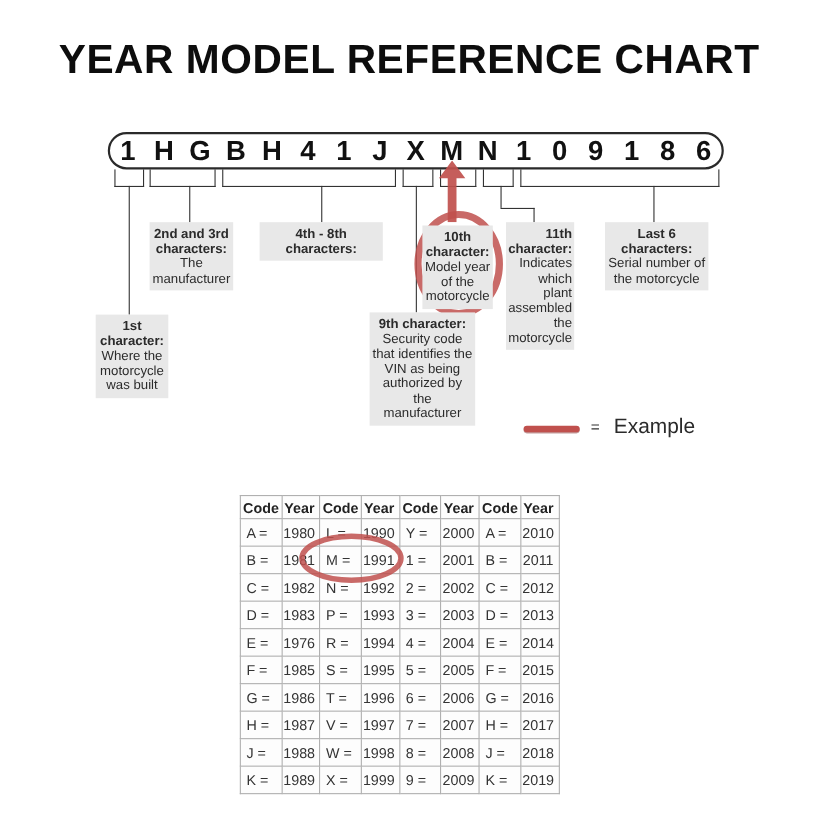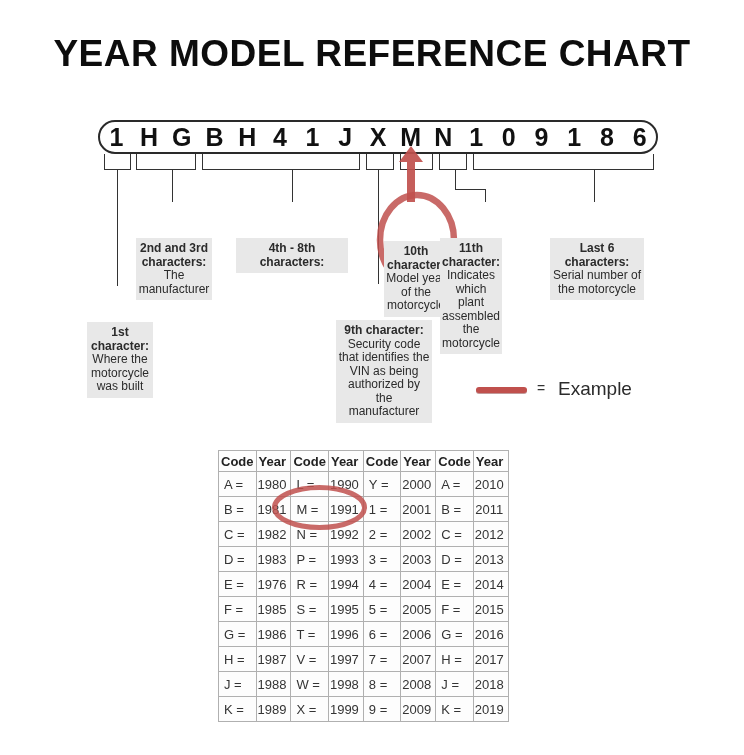--- a/index.html
+++ b/index.html
@@ -26,21 +26,21 @@
   }
   .vin-char{flex:1;text-align:center;font-weight:bold;font-size:25px;line-height:30px;color:#111;}
   
   .bracket{position:absolute;top:154px;height:15px;
     border-left:1.5px solid var(--line);border-right:1.5px solid var(--line);border-bottom:1.5px solid var(--line);}
   .vline{position:absolute;width:0;border-left:1.5px solid var(--line);}
   .hline{position:absolute;height:0;border-top:1.5px solid var(--line);}
   
   .callout{
     position:absolute;background:var(--callout-bg);text-align:center;
-    font-size:12px;line-height:13.5px;color:#2b2b2b;padding:4px 2px;margin-top:36px;
+    font-size:12px;line-height:13.5px;color:#2b2b2b;padding:4px 2px;
   }
   .callout .t{font-weight:bold;white-space:pre-line;}
   .callout .b{white-space:pre-line;}
   
   .svg-abs{position:absolute;pointer-events:none;}
   
   .source-line{position:absolute;left:88px;top:386px;font-size:12.5px;color:#3d3d3d;white-space:pre;}
   .example-line{position:absolute;left:476px;top:387px;width:51px;height:6px;border-radius:3px;
     background:var(--accent);box-shadow:0 1px 0 rgba(120,30,30,0.45);}
   .legend-equals{position:absolute;left:537px;top:380px;font-size:14px;color:#333;}
@@ -135,21 +135,21 @@
 authorized by the
 manufacturer</div>
   </div>
   <div class="callout" style="left:384px;top:205px;width:60px;">
     <div class="t">10th
 character:</div>
     <div class="b">Model year
 of the
 motorcycle</div>
   </div>
-  <div class="callout" style="left:440px;top:202px;width:58px;">
+  <div class="callout" style="left:460px;top:202px;width:58px;text-align:right;">
     <div class="t">11th
 character:</div>
     <div class="b">Indicates
 which plant
 assembled
 the
 motorcycle</div>
   </div>
   <div class="callout" style="left:550px;top:202px;width:90px;">
     <div class="t">Last 6

